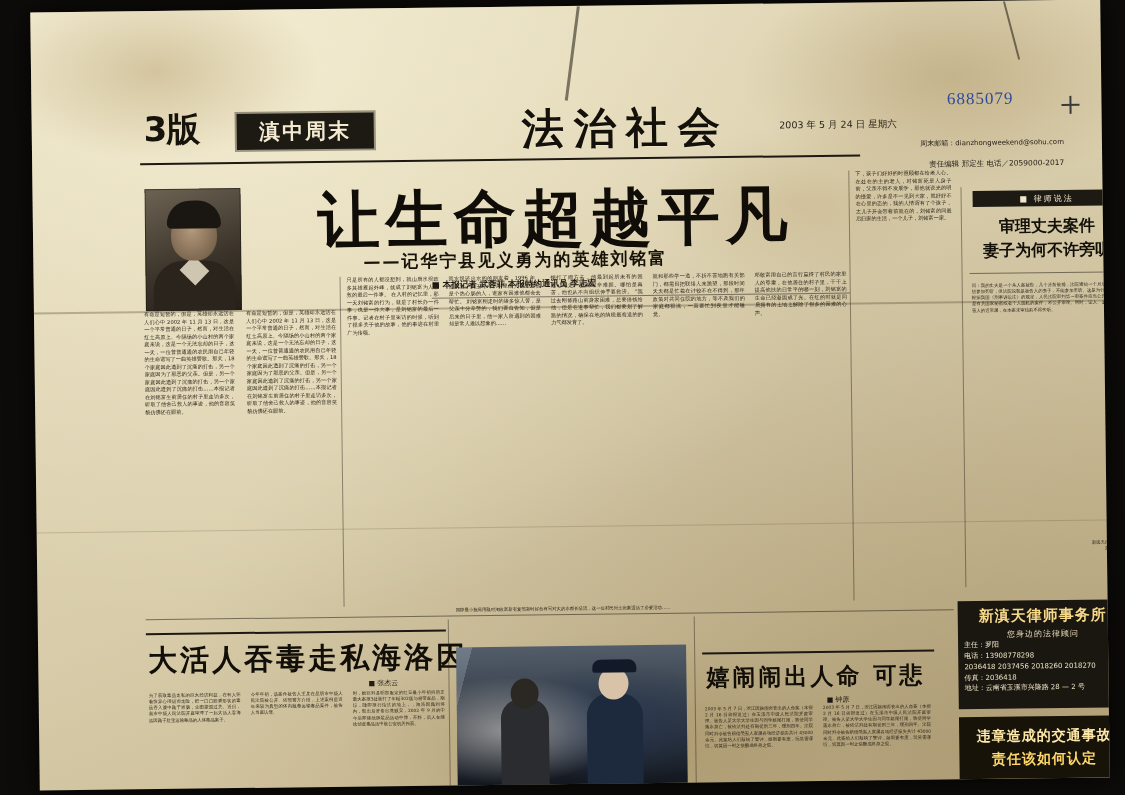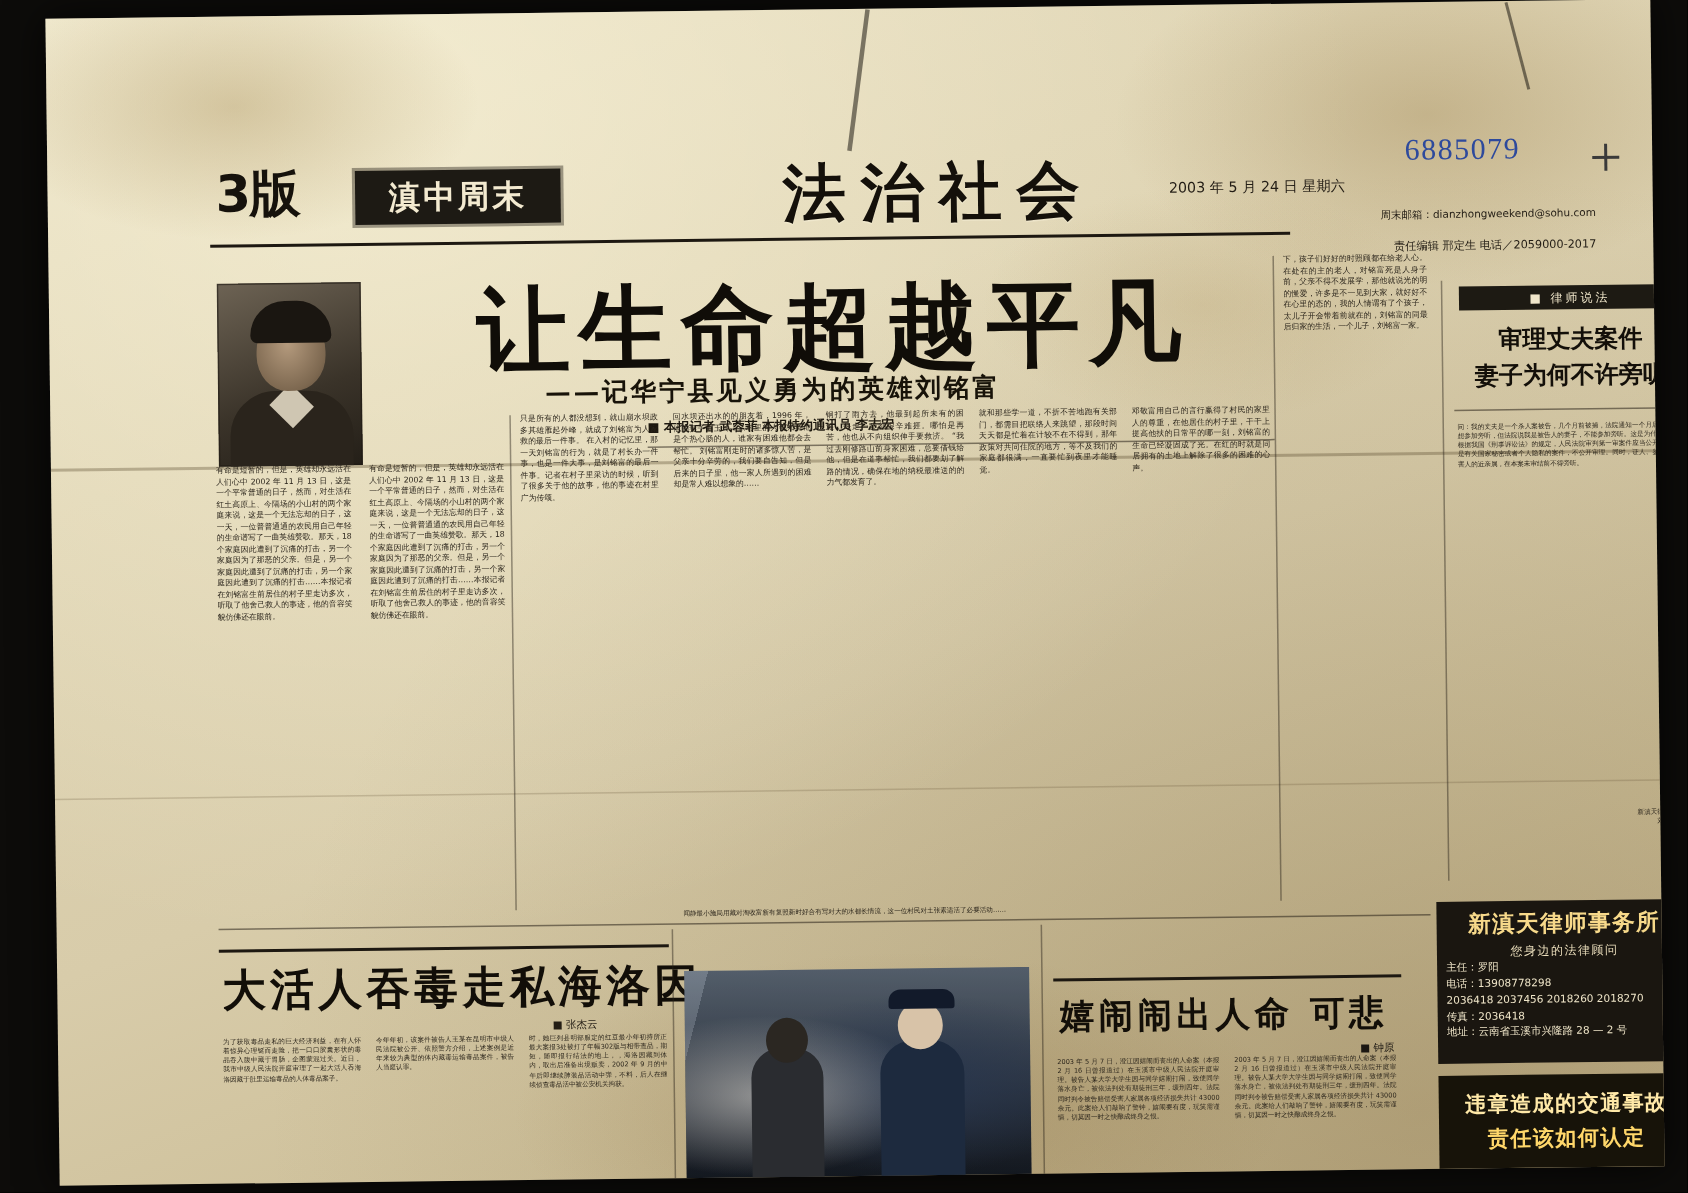--- a/index.html
+++ b/index.html
@@ -40,21 +40,21 @@
   
   #pagebadge{position:absolute;left:112px;top:96px;font-size:34px;font-weight:bold;letter-spacing:-1px;color:#16120c;font-family:"DejaVu Sans",sans-serif;}
   #nameplate{position:absolute;left:205px;top:104px;width:137px;height:36px;background:#1d1a14;color:#f3ead0;
       display:flex;align-items:center;justify-content:center;font-size:21px;font-weight:bold;letter-spacing:2px;
       box-shadow:0 0 0 2px rgba(30,26,18,.4);}
   #sectiontitle{position:absolute;left:490px;top:95px;font-size:42px;font-weight:bold;letter-spacing:10px;color:#14100a;
       font-family:"DejaVu Serif","Liberation Serif",serif;text-shadow:0 1px 0 rgba(255,250,230,.35);}
   #dateline{position:absolute;right:205px;top:116px;font-size:9.5px;color:#231d15;}
   #mailline{position:absolute;right:38px;top:137px;font-size:7px;color:#231d15;}
   #editline{position:absolute;right:38px;top:158px;font-size:7.5px;color:#231d15;}
-  #scanno{position:absolute;right:88px;top:88px;font-size:20px;color:#2e4a9c;font-family:"Liberation Serif",serif;letter-spacing:1px;}
+  #scanno{position:absolute;right:88px;top:88px;font-size:17px;color:#2e4a9c;font-family:"Liberation Serif",serif;letter-spacing:1px;}
   #crossmark{position:absolute;right:22px;top:96px;width:18px;height:18px;}
   #crossmark:before,#crossmark:after{content:"";position:absolute;background:#3a3a3a;}
   #crossmark:before{left:8px;top:0;width:1.5px;height:18px;}
   #crossmark:after{left:0;top:8px;width:18px;height:1.5px;}
   #rule1{position:absolute;left:108px;top:152px;width:720px;height:2px;background:#1d1811;}
 
   
   #headline{position:absolute;left:285px;top:170px;font-size:62px;font-weight:bold;letter-spacing:6px;color:#100d08;
      font-family:"DejaVu Sans","Liberation Sans",sans-serif;}
   #subhead{position:absolute;left:330px;top:242px;font-size:17px;font-weight:bold;letter-spacing:2px;color:#181309;}
@@ -99,21 +99,21 @@
        linear-gradient(105deg,rgba(255,255,255,.12) 0 6%,rgba(0,0,0,.12) 6% 12%);}
   #photo2 .fig1{position:absolute;left:44px;top:52px;width:48px;height:88px;background:#2a2c30;border-radius:20px 20px 0 0;}
   #photo2 .head1{position:absolute;left:54px;top:32px;width:28px;height:30px;border-radius:50%;background:#2b2722;}
   #photo2 .fig2{position:absolute;left:130px;top:48px;width:56px;height:92px;background:#1d2a3e;border-radius:22px 22px 0 0;}
   #photo2 .head2{position:absolute;left:142px;top:22px;width:30px;height:32px;border-radius:50%;background:#d8c3a8;}
   #photo2 .cap{position:absolute;left:136px;top:14px;width:44px;height:13px;border-radius:8px 8px 2px 2px;background:#121a2a;}
 
   
   #bm-rule{position:absolute;left:664px;top:648px;width:232px;height:2px;background:#1d1811;}
   #bm-head{position:absolute;left:668px;top:658px;font-size:23px;font-weight:bold;letter-spacing:3px;color:#120e08;}
-  #bm-byline{position:absolute;left:868px;top:692px;font-size:7px;}
+  #bm-byline{position:absolute;left:788px;top:692px;font-size:7px;}
 </style>
 </head>
 <body>
 
 <div id="page">
   <div id="sheet">
 
     <div class="stain s1"></div>
     <div class="stain s2"></div>
     <div class="stain s3"></div>

